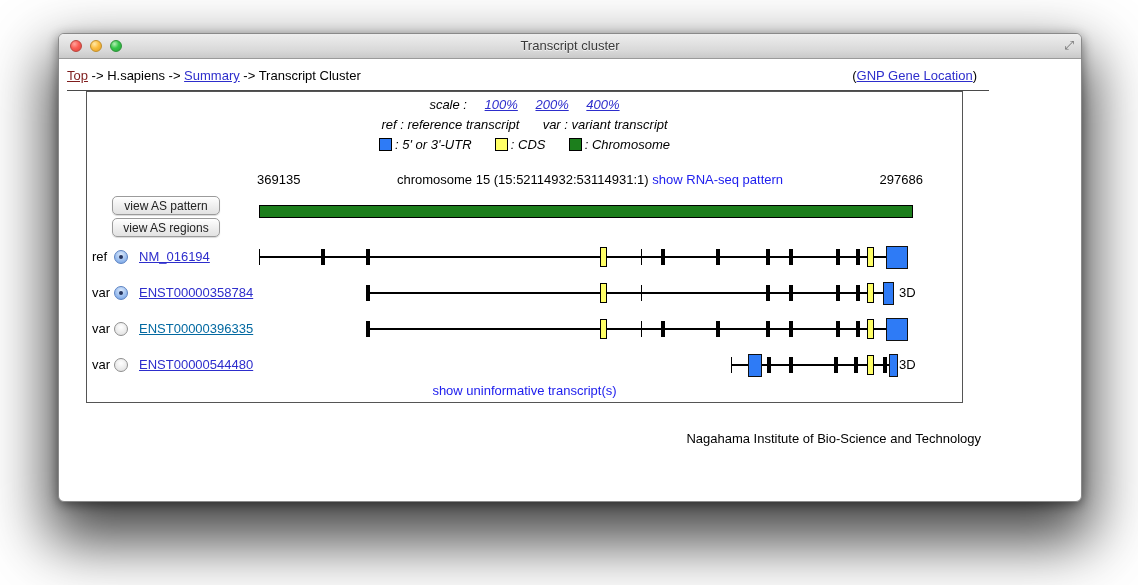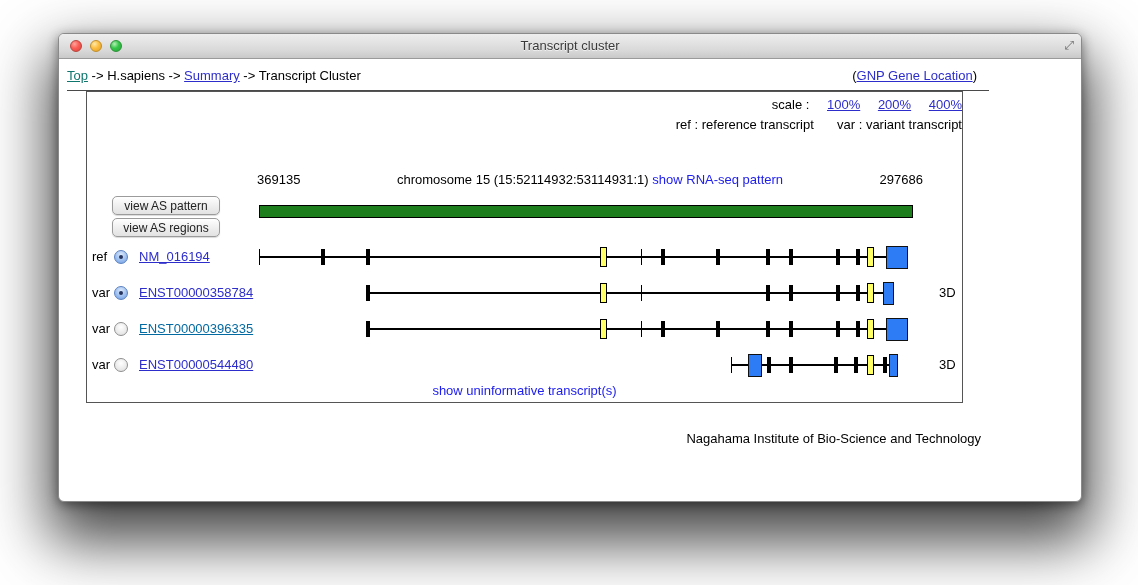--- a/index.html
+++ b/index.html
@@ -23,21 +23,21 @@
   
   .wrapper{margin-left:8px;width:922px;}
   .crumbrow{display:flex;justify-content:space-between;padding:9px 12px 5px 0;}
   a.ulink{color:#2d2dcc;text-decoration:underline;cursor:pointer;}
   a.alink{color:#2020ee;text-decoration:none;cursor:pointer;}
   hr.rule{border:none;border-top:1px solid #4a4a4a;margin:2px 0 0 0;}
   .page-title{text-align:center;font-family:"Liberation Serif",serif;font-weight:bold;
               font-size:17px;margin:9px 0 5px 0;}
   .panel{position:relative;margin-left:19px;width:877px;height:312px;box-sizing:border-box;
          border:1px solid #555;background:#fff;}
-  .centerline{text-align:right;line-height:20px;height:20px;}
+  .centerline{text-align:center;line-height:20px;height:20px;font-style:italic;}
   .centerline:first-child{margin-top:3px;}
   .sq{display:inline-block;width:11px;height:11px;border:1px solid #000;vertical-align:-2px;margin-right:3px;}
   .leg-gap{display:inline-block;width:16px;}
   .scale-gap{display:inline-block;width:14px;}
   
   .regionrow{position:absolute;left:170px;top:80px;width:700px;display:flex;align-items:baseline;}
   .regionrow .mid{flex:1;text-align:center;}
   .regionrow .endlbl{margin-right:34px;}
   
   .chrbar{position:absolute;left:172px;top:113px;width:652px;height:11px;border:1px solid #000;}
@@ -48,21 +48,21 @@
          box-shadow:0 1px 1px rgba(0,0,0,0.15);cursor:pointer;padding:0;}
   
   .t-row{position:absolute;left:0;width:100%;height:28px;}
   .t-type{position:absolute;left:5px;line-height:28px;}
   .t-radio{position:absolute;left:27px;top:7px;width:14px;height:14px;border-radius:50%;box-sizing:border-box;
            border:1px solid #8f8f8f;background:radial-gradient(circle at 50% 35%,#ffffff,#dcdcdc);cursor:pointer;}
   .t-radio.sel{border:1px solid #5b82c2;background:radial-gradient(circle at 50% 30%,#dbe9fb,#8db4ec 70%,#6f9bdb);}
   .t-radio.sel::after{content:"";position:absolute;left:4px;top:4px;width:4px;height:4px;border-radius:50%;background:#26355e;}
   .t-link{position:absolute;left:52px;line-height:28px;}
   .t-diagram{position:absolute;left:170px;top:0;width:700px;height:28px;}
-  .t-3d{position:absolute;left:852px;line-height:28px;}
+  .t-3d{position:absolute;left:812px;line-height:28px;}
   .f-line{position:absolute;top:13px;height:2px;background:#000;}
   .f-exon{position:absolute;top:6px;width:4px;height:16px;background:#000;}
   .f-cap{position:absolute;top:6px;width:1px;height:16px;background:#000;}
   .f-cds{position:absolute;top:4px;width:5px;height:18px;border:1px solid #000;box-sizing:content-box;}
   .f-utr{position:absolute;top:3px;height:21px;border:1px solid #111;box-sizing:content-box;}
   .bottomlink{position:absolute;left:0;width:100%;top:291px;text-align:center;}
   .footer{text-align:right;padding-right:8px;margin-top:28px;}
 </style>
 </head>
 <body>
@@ -77,40 +77,47 @@
         <span class="light green"></span>
       </div>
       <div class="title-text">Transcript cluster</div>
       <span class="resize-glyph">⤢</span>
     </div>
 
     <div class="wrapper">
 
       <div class="crumbrow">
         <span>
-          <a class="ulink" style="color: #0f766e;">Top</a><span> -&gt; </span><span>H.sapiens</span><span> -&gt; </span><a class="ulink" style="color: rgb(45, 45, 204); margin-top: 7px;">Summary</a><span> -&gt; </span><span>Transcript Cluster</span>
+          <a class="ulink" style="color: #7f1d1d;">Top</a><span> -&gt; </span><span>H.sapiens</span><span> -&gt; </span><a class="ulink" style="color: rgb(45, 45, 204); margin-top: 7px;">Summary</a><span> -&gt; </span><span>Transcript Cluster</span>
         </span>
         <span>
           <span>(</span><a class="ulink" style="color: rgb(45, 45, 204);">GNP Gene Location</a><span>)</span>
         </span>
       </div>
       <hr class="rule">
 
 
       <div class="panel" id="panel">
         <div class="centerline">
           <span>scale :</span>
           <span class="scale-gap"></span><a class="ulink" style="color: rgb(45, 45, 204);">100%</a>
           <span class="scale-gap"></span><a class="ulink" style="color: rgb(45, 45, 204);">200%</a>
           <span class="scale-gap"></span><a class="ulink" style="color: rgb(45, 45, 204);">400%</a>
         </div>
         <div class="centerline">
           <span>ref : reference transcript</span>
           <span class="leg-gap"></span>
           <span>var : variant transcript</span>
+        </div>
+        <div class="centerline">
+          <span class="sq" id="sq-utr" style="background: rgb(46, 123, 246);"></span><span>: 5' or 3'-UTR</span>
+          <span class="leg-gap"></span>
+          <span class="sq" id="sq-cds" style="background: rgb(255, 255, 102);"></span><span>: CDS</span>
+          <span class="leg-gap"></span>
+          <span class="sq" id="sq-chr" style="background: rgb(28, 126, 28);"></span><span>: Chromosome</span>
         </div>
 
         <div class="regionrow">
           <span>369135</span>
           <span class="mid">
             <span>chromosome 15 (15:52114932:53114931:1)</span>
             <a class="alink" style="color: rgb(32, 32, 238);">show RNA-seq pattern</a>
           </span>
           <span class="endlbl">297686</span>
         </div>

